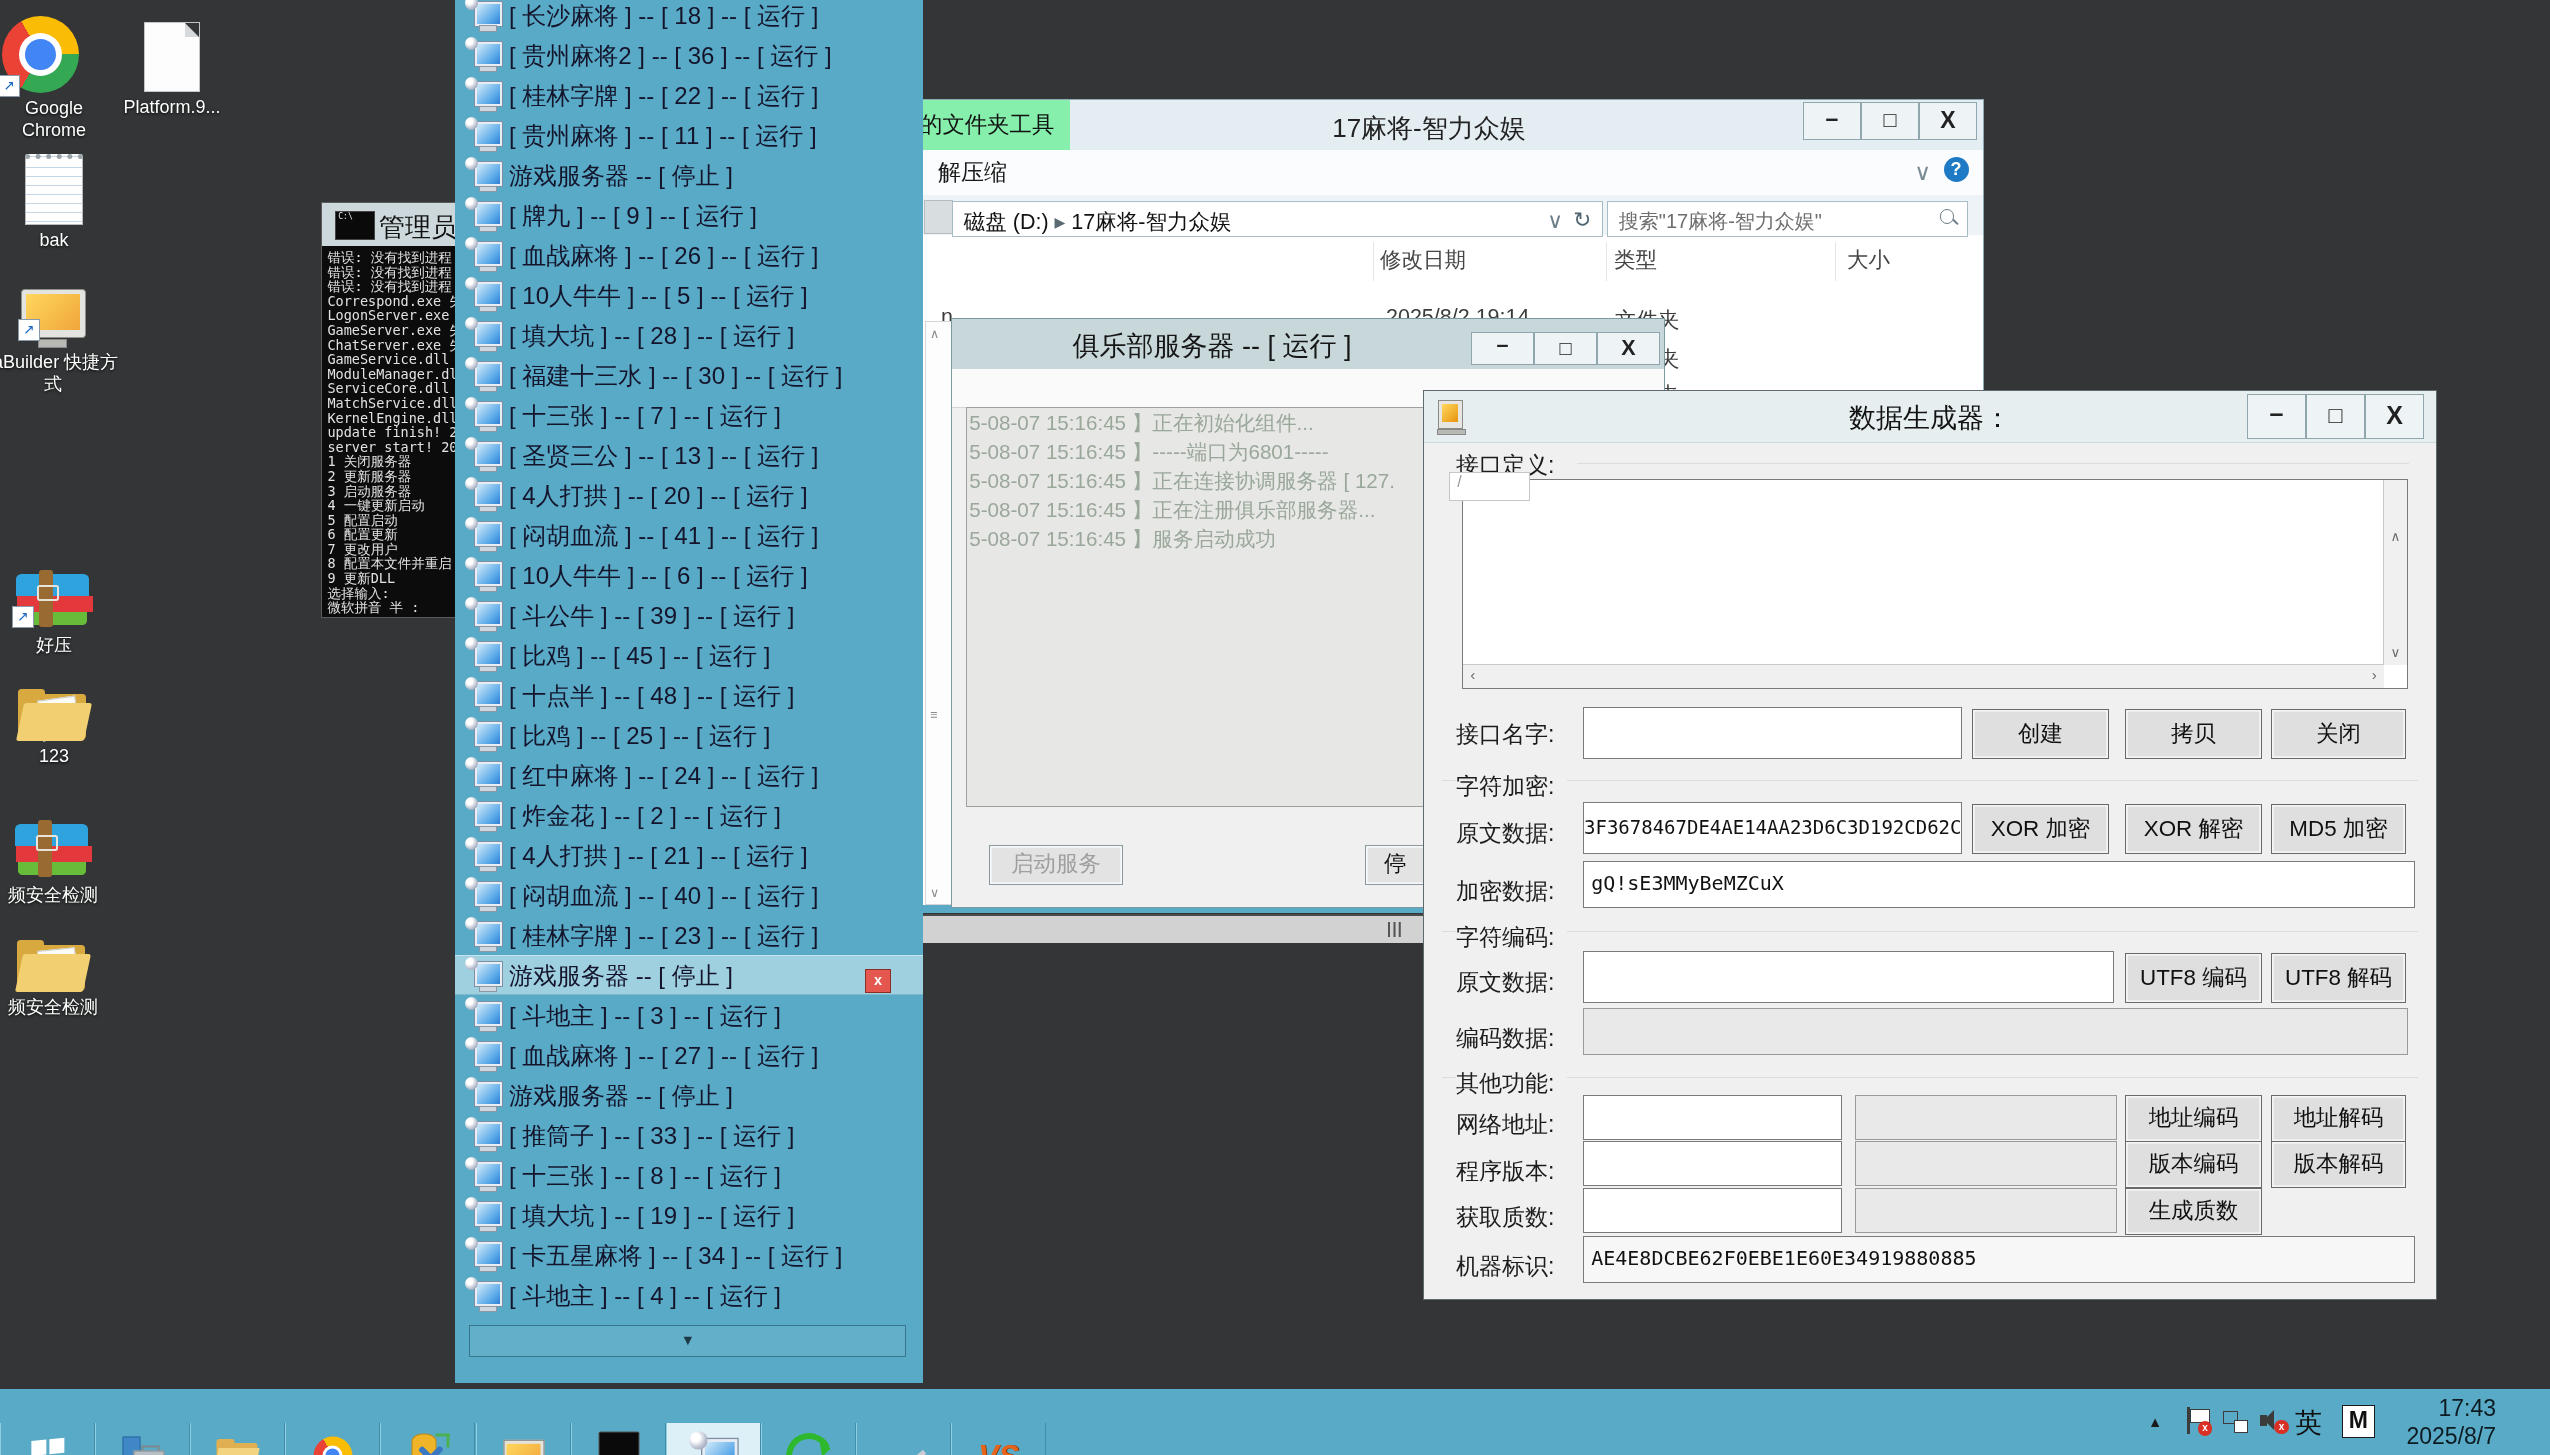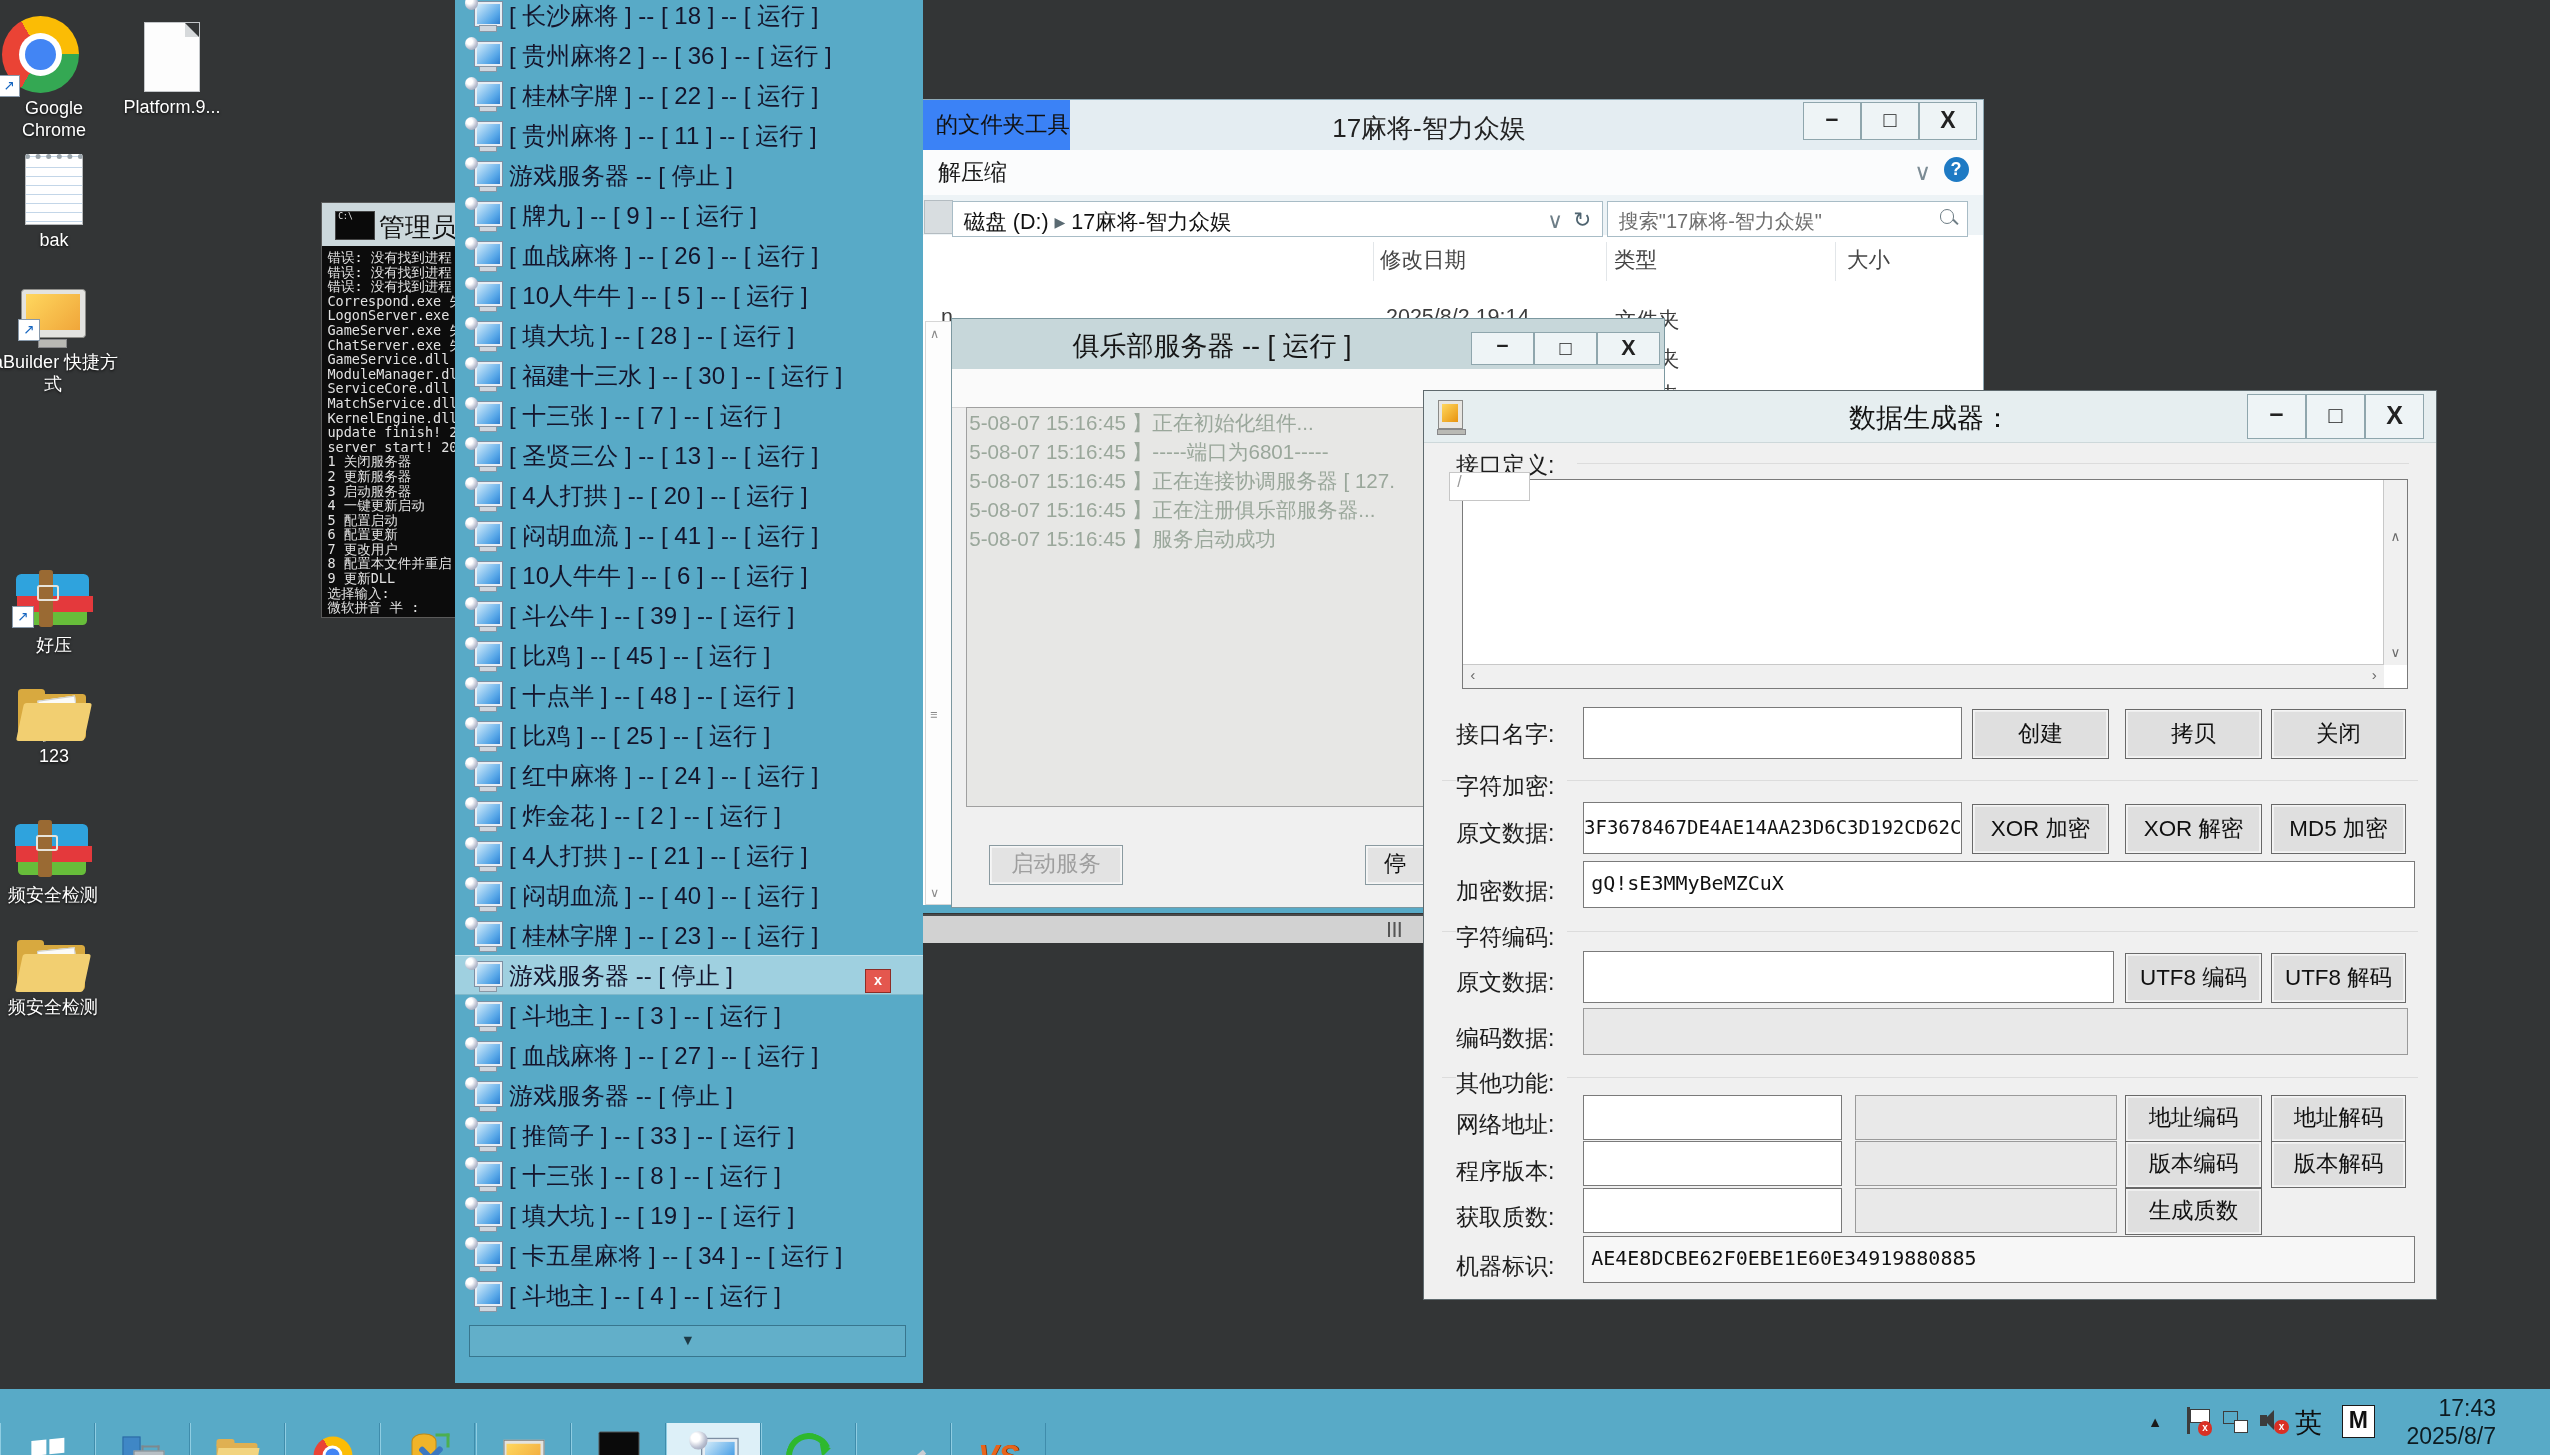--- a/index.html
+++ b/index.html
@@ -68,22 +68,22 @@
   .pcd .dish{position:absolute;left:-0.9px;top:-1.8px;width:13.5px;height:13.5px;border-radius:50%;
         background:radial-gradient(circle at 35% 35%, #ffffff 0 25%, #b9bfd0 60%, #8d93a8 100%);}
   .srow .xbtn{position:absolute;right:32px;top:13.5px;width:24px;height:22.4px;background:#e4574e;border:0.9px solid #8d2d27;
         color:#fff;font-size:14.4px;font-weight:bold;text-align:center;line-height:20.6px;}
   #listscroll{position:absolute;left:14.4px;top:1325px;width:435px;height:30px;background:#62afc9;
         border:0.9px solid #38768e;text-align:center;font-size:14.4px;line-height:29px;color:#1d3a46;}
 
   
   #explorer{left:909px;top:99px;width:1073px;height:807px;z-index:10;background:#fff;border:0.9px solid #8fa9b5;}
   #explorer .tbar{position:absolute;left:0;top:0;right:0;height:50px;background:#e4edf2;}
-  #explorer .pinktab{position:absolute;left:10px;top:0;width:150px;height:50px;background:#3b82f6;
-        font-size:22.4px;text-align:right;line-height:50px;overflow:hidden;white-space:nowrap;}
+  #explorer .pinktab{position:absolute;left:10px;top:0;width:150px;height:50px;background:#86efac;
+        font-size:22.4px;text-align:left;line-height:50px;overflow:hidden;white-space:nowrap;}
   #explorer .wtitle{position:absolute;left:162px;right:197px;top:10.8px;text-align:center;font-size:26px;color:#222;white-space:nowrap;}
   #explorer .ribbon{position:absolute;left:0;top:50px;right:0;height:45px;background:#fbfcfd;border-bottom:0.9px solid #dfe5e9;}
   #explorer .ribtab{position:absolute;left:28px;top:7.2px;font-size:23px;color:#1a1a1a;}
   #explorer .chev{position:absolute;right:52px;top:9px;font-size:23px;color:#7b8b94;}
   #explorer .help{position:absolute;right:14.4px;top:7.2px;width:25px;height:25px;border-radius:50%;background:#1e7ac4;
         color:#fff;font-size:18px;font-weight:bold;text-align:center;line-height:25px;}
   #explorer .addrrow{position:absolute;left:0;top:95px;right:0;height:40px;background:#edf3f6;}
   #explorer .stub{position:absolute;left:13.5px;top:5.4px;width:27px;height:32px;background:#d8dde0;border:0.9px solid #b4bcc1;}
   #explorer .abox{position:absolute;left:42px;top:6.3px;width:649px;height:34px;background:#fff;border:0.9px solid #a8bcc6;font-size:21.5px;}
   #explorer .abox .crumb{position:absolute;left:10.8px;top:4.5px;white-space:nowrap;}

